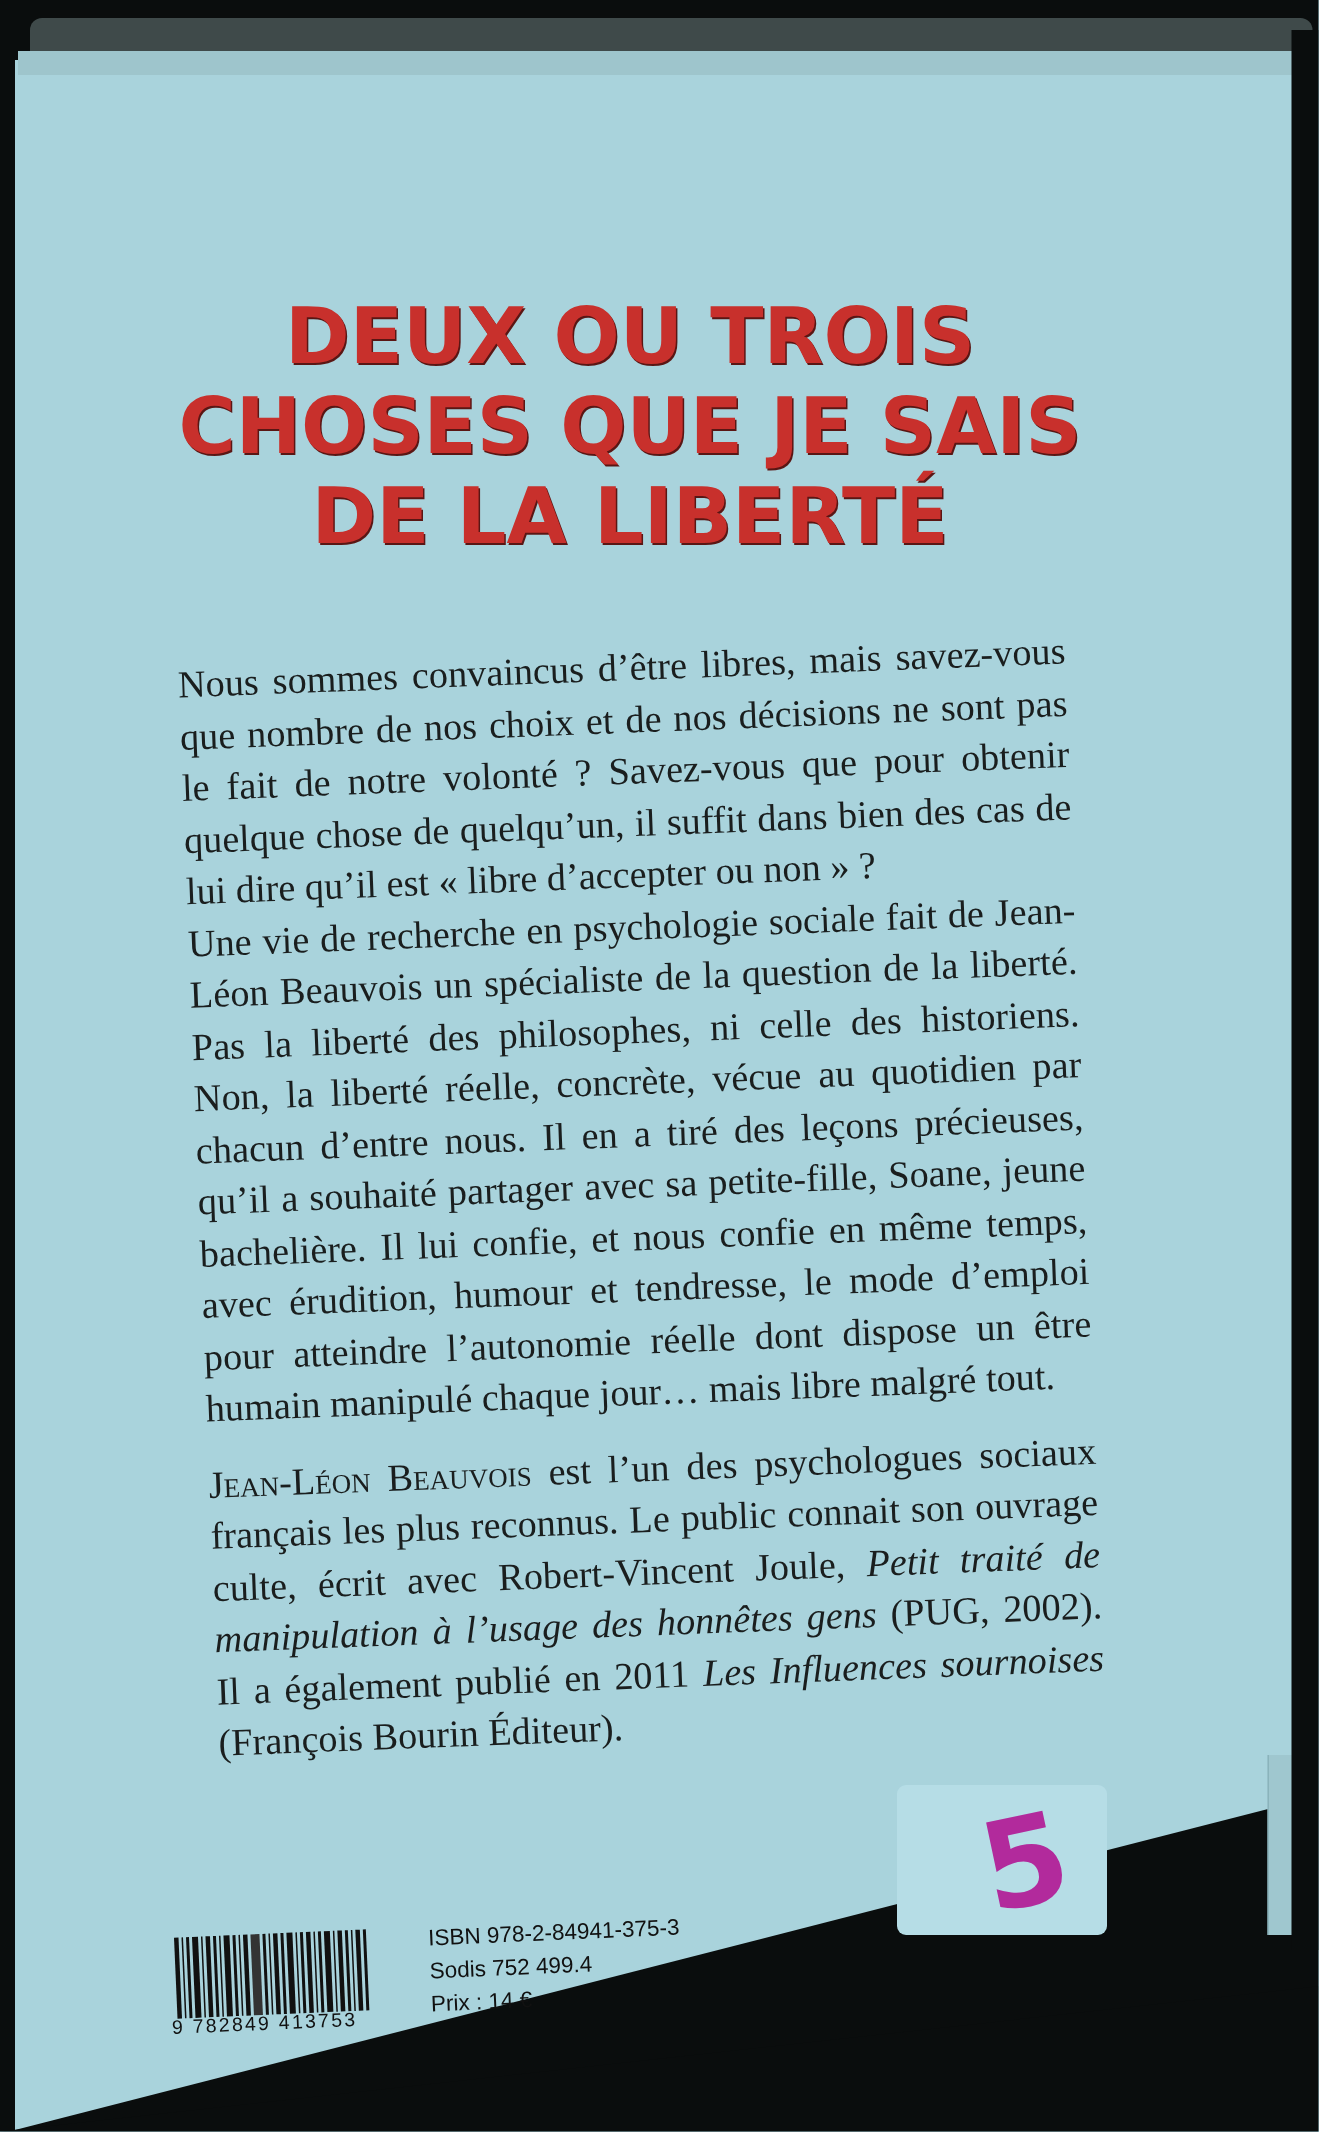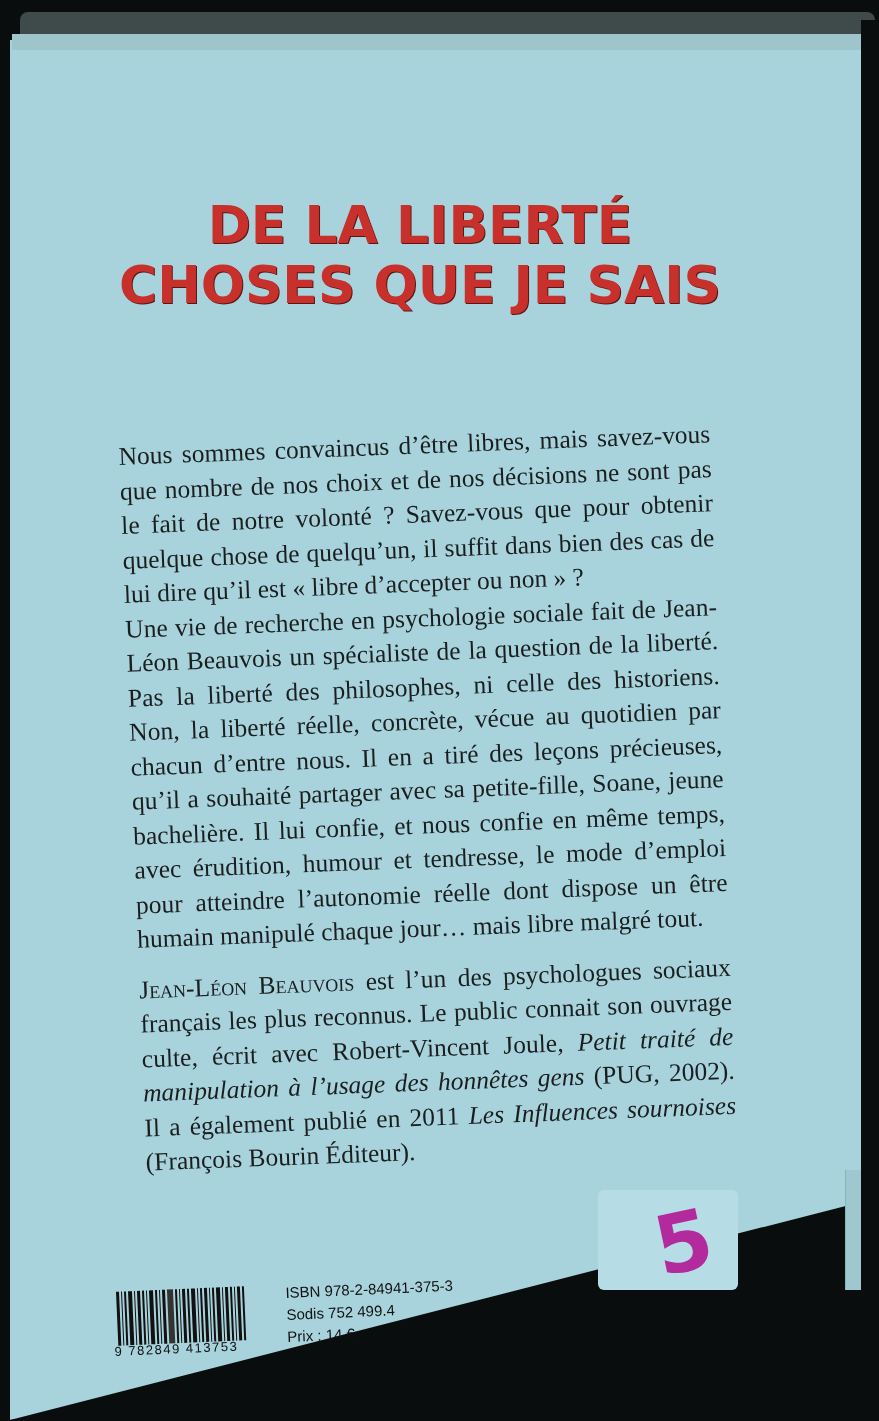--- a/index.html
+++ b/index.html
@@ -73,22 +73,23 @@
   }
 </style>
 </head>
 <body>
 
 <div class="cover-top-edge"></div>
 <div class="cover"></div>
 <div class="cover-top-strip"></div>
 
 <div class="title">
+  <div>DEUX OU TROIS</div>
+  <div>CHOSES QUE JE SAIS</div>
   <div>DE LA LIBERTÉ</div>
-  <div>CHOSES QUE JE SAIS</div>
 </div>
 
 <div class="body-text">
   <p>Nous sommes convaincus d’être libres, mais savez-vous que nombre de nos choix et de nos décisions ne sont pas le fait de notre volonté ? Savez-vous que pour obtenir quelque chose de quelqu’un, il suffit dans bien des cas de lui dire qu’il est « libre d’accepter ou non » ?</p>
   <p>Une vie de recherche en psychologie sociale fait de Jean-Léon Beauvois un spécialiste de la question de la liberté. Pas la liberté des philosophes, ni celle des historiens. Non, la liberté réelle, concrète, vécue au quotidien par chacun d’entre nous. Il en a tiré des leçons précieuses, qu’il a souhaité partager avec sa petite-fille, Soane, jeune bachelière. Il lui confie, et nous confie en même temps, avec érudition, humour et tendresse, le mode d’emploi pour atteindre l’autonomie réelle dont dispose un être humain manipulé chaque jour… mais libre malgré tout.</p>
   <div class="gap"></div>
   <p><span class="smallcaps">Jean-Léon Beauvois</span><span> est l’un des psychologues sociaux français les plus reconnus. Le public connait son ouvrage culte, écrit avec Robert-Vincent Joule, </span><i>Petit traité de manipulation à l’usage des honnêtes gens</i><span> (PUG, 2002). Il a également publié en 2011 </span><i>Les Influences sournoises</i><span> (François Bourin Éditeur).</span></p>
 </div>
 
 <div class="sticker"></div>

